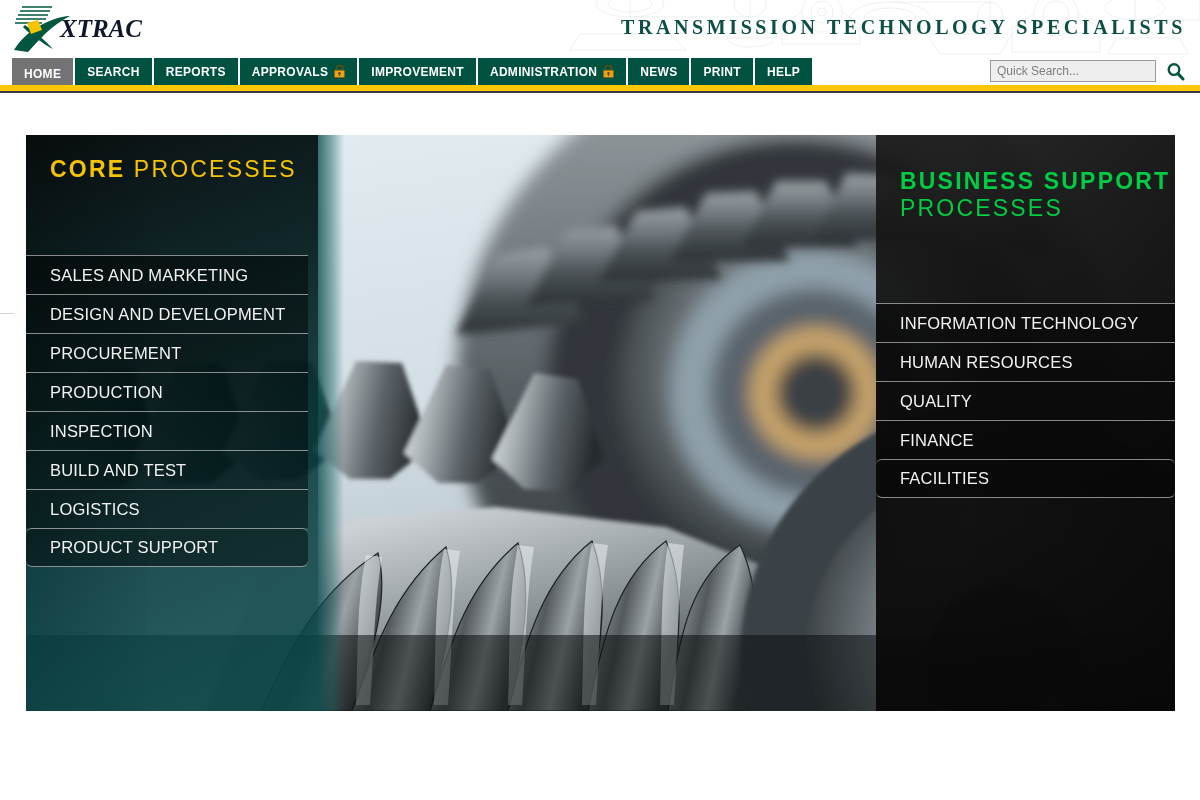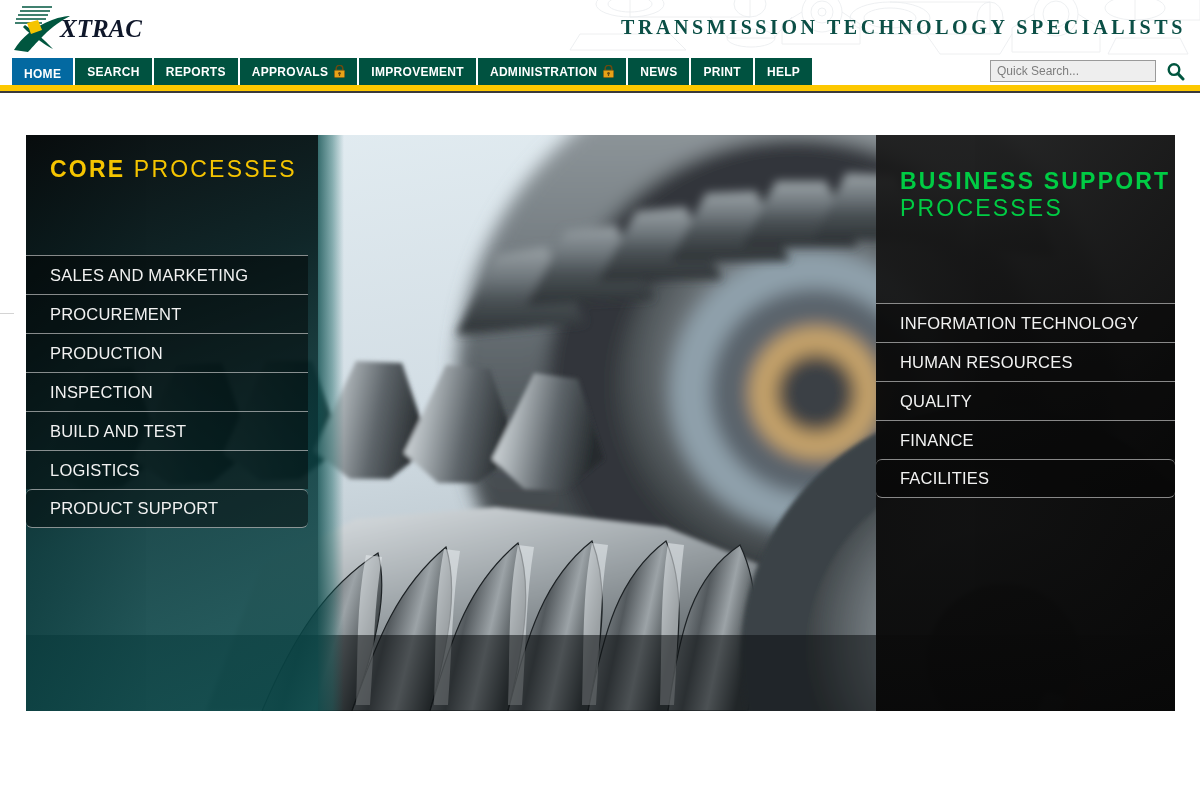--- a/index.html
+++ b/index.html
@@ -90,21 +90,21 @@
     display: flex;
     align-items: center;
     justify-content: center;
     padding: 0 12px;
     height: 27px;
     cursor: pointer;
     white-space: nowrap;
     user-select: none;
   }
   .nav-item.active {
-    background: #0369a1;
+    background: #737373;
     color: #ffffff;
     height: 31px;
     align-self: flex-start;
   }
   .nav-lock {
     display: inline-block;
     margin-left: 6px;
     width: 11px;
     height: 13px;
     position: relative;
@@ -516,20 +516,23 @@
 
   <div class="panel-title title-core">
     <span class="t1">CORE</span><span class="t2"> </span><span class="t2">PROCESSES</span>
   </div>
 
   <div class="proc-list left-list" id="core-list">
       <div class="proc-item">
         <span>SALES AND MARKETING</span>
       </div>
       <div class="proc-item">
+        <span>DESIGN AND DEVELOPMENT</span>
+      </div>
+      <div class="proc-item">
         <span>PROCUREMENT</span>
       </div>
       <div class="proc-item">
         <span>PRODUCTION</span>
       </div>
       <div class="proc-item">
         <span>INSPECTION</span>
       </div>
       <div class="proc-item">
         <span>BUILD AND TEST</span>

